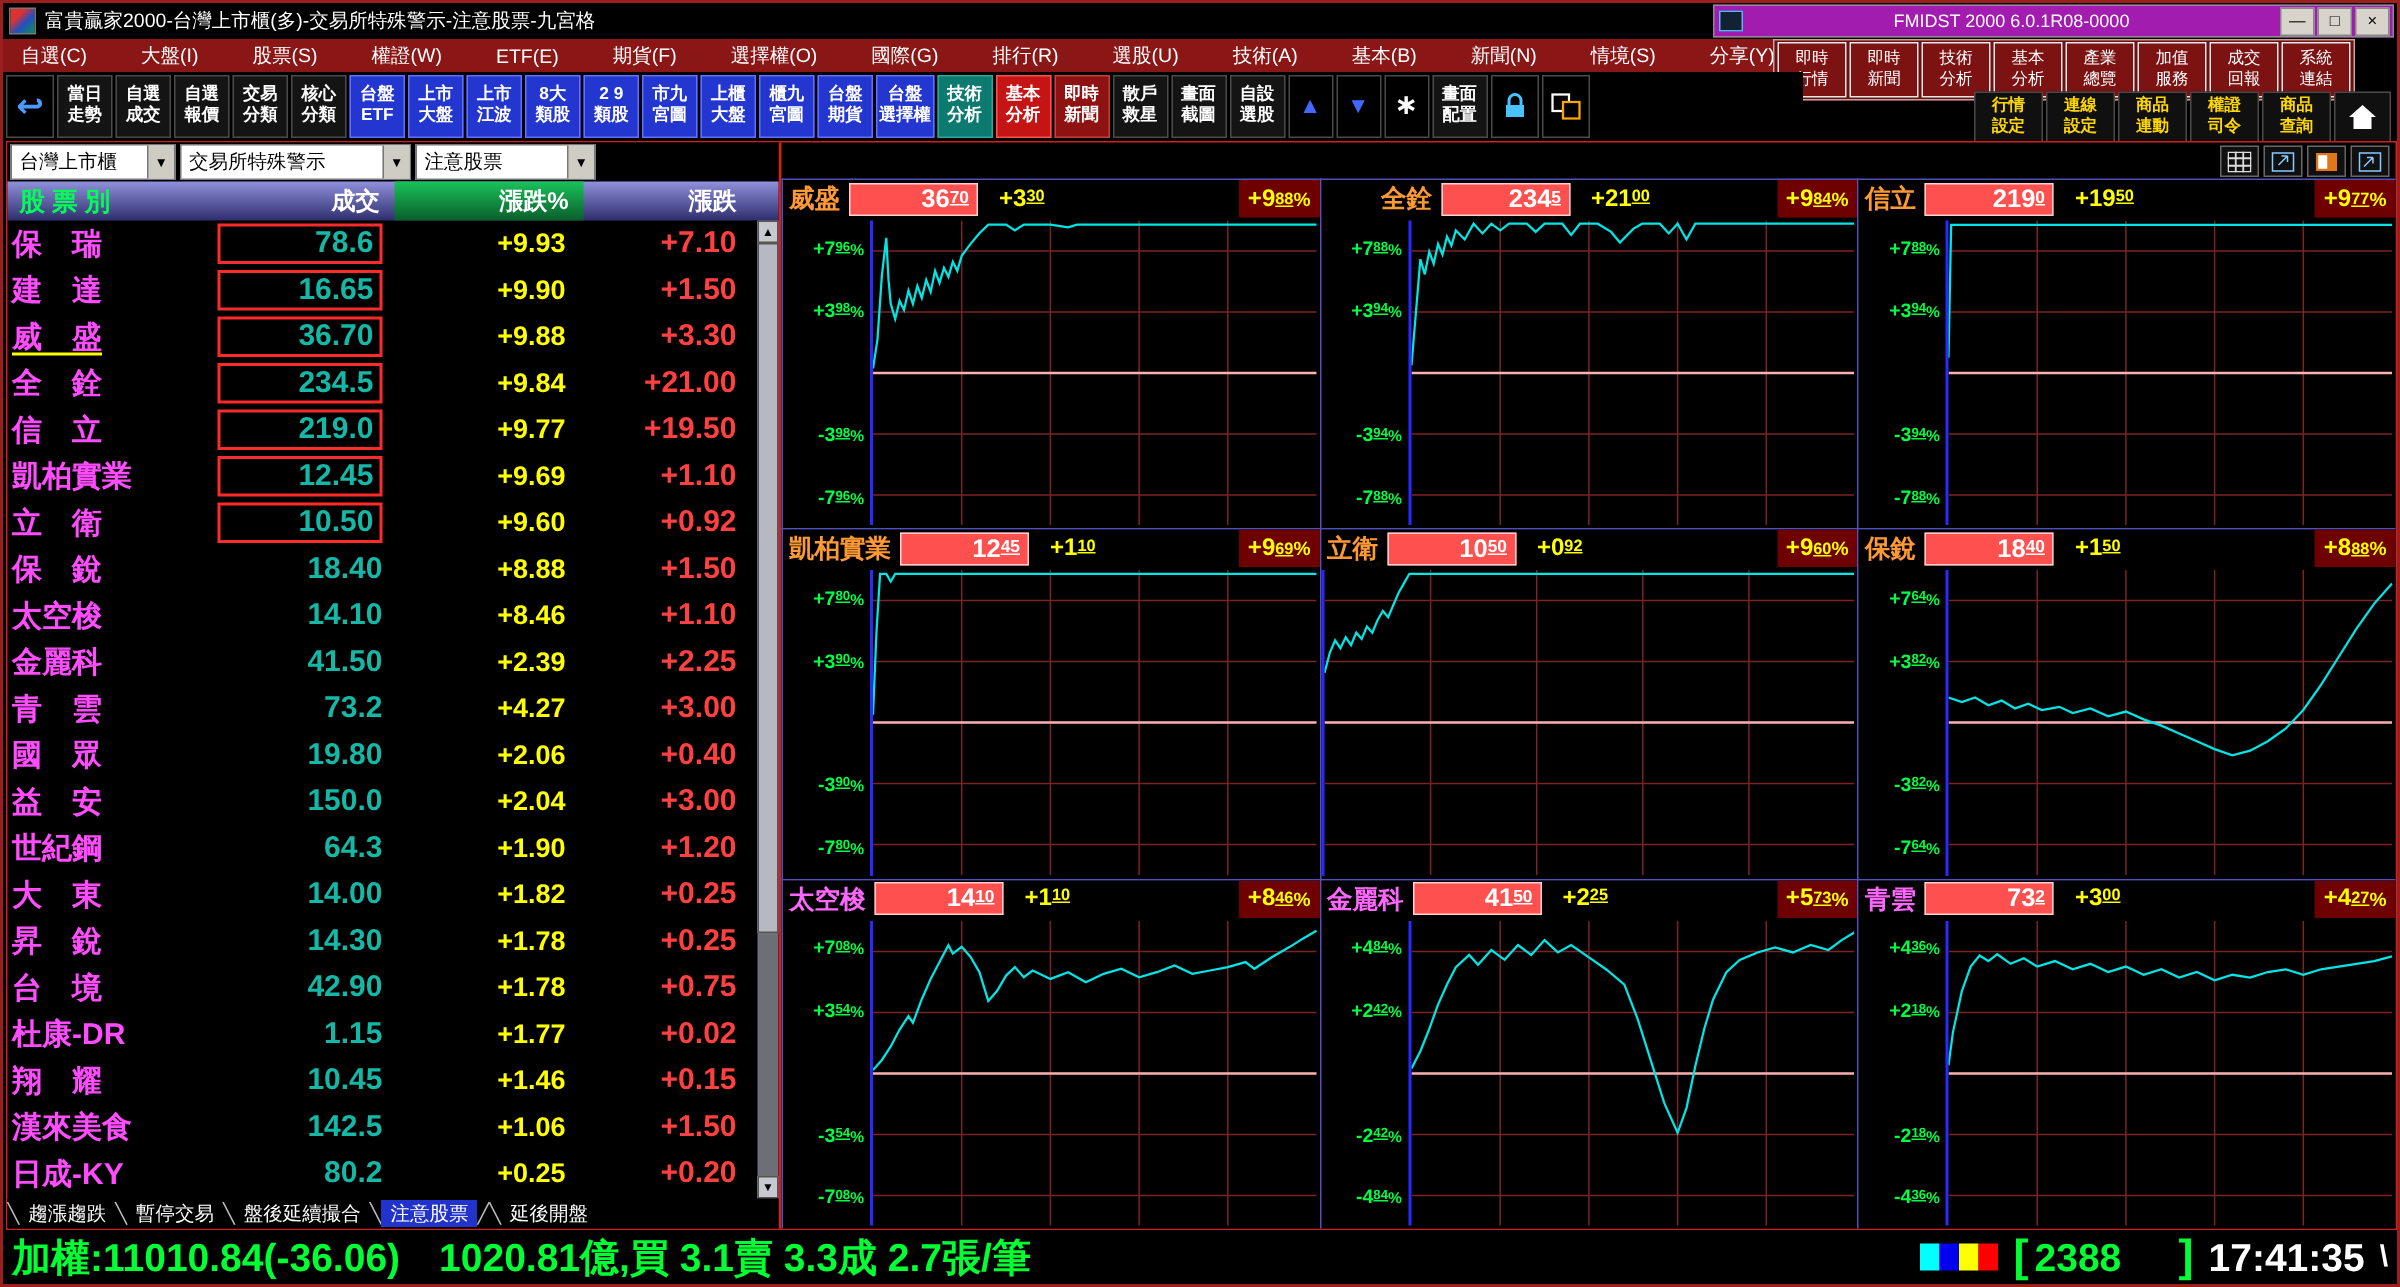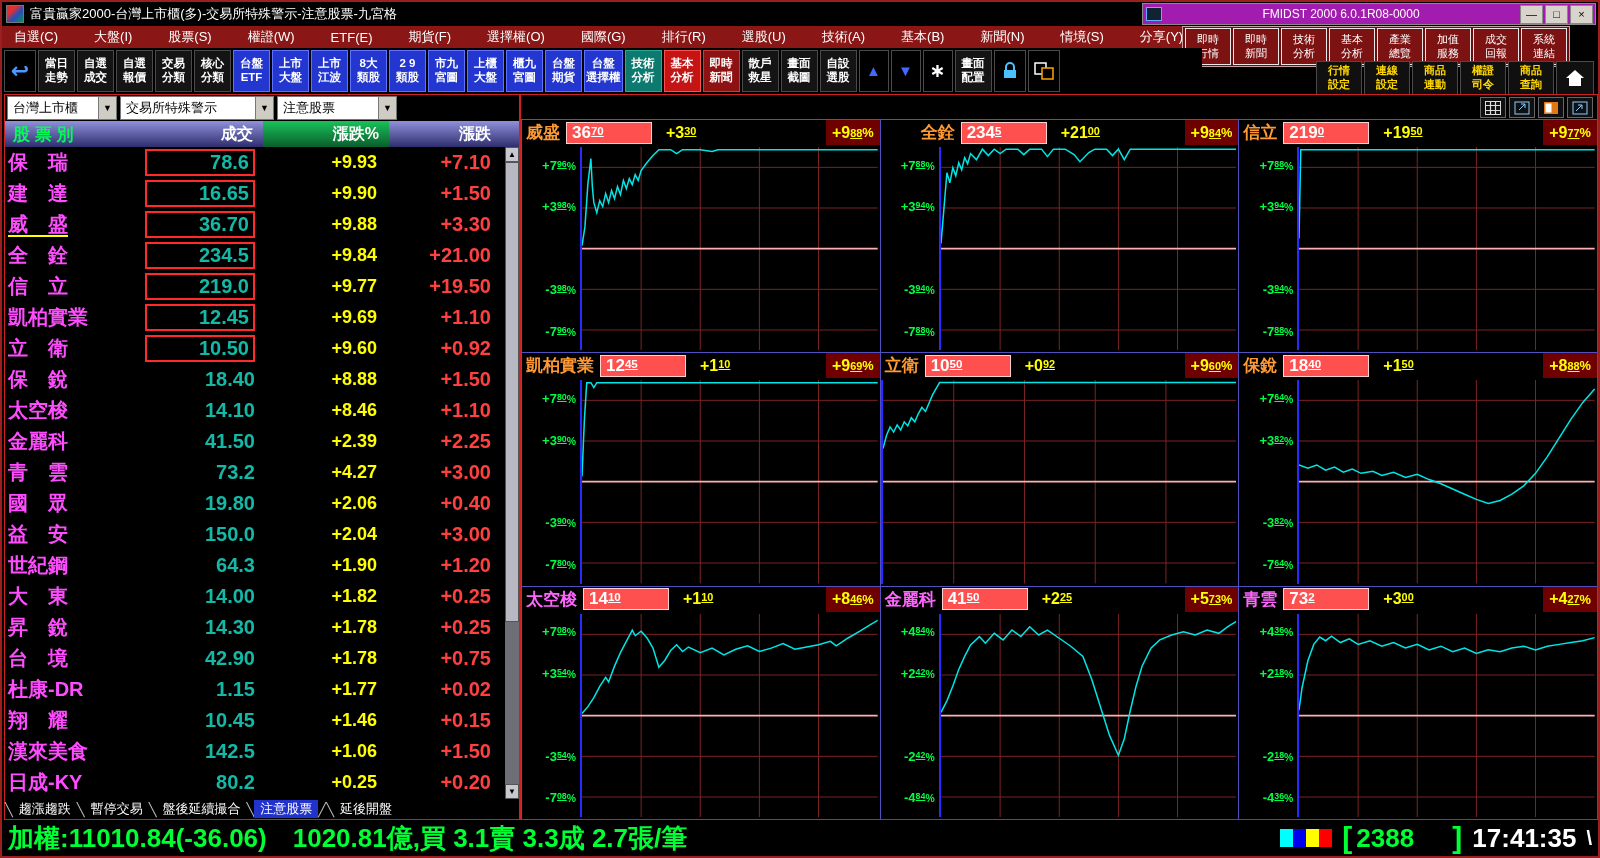--- a/index.html
+++ b/index.html
@@ -89,21 +89,21 @@
 
   
   .right-panel{flex:1;display:flex;flex-direction:column;min-width:0;}
   .rp-strip{height:24px;display:flex;justify-content:flex-end;gap:3px;padding:2px 4px;box-sizing:border-box;}
   .strip-btn{width:24px;height:19px;border:1px solid #666;background:#101010;display:flex;align-items:center;justify-content:center;cursor:default;}
   .grid{flex:1;display:grid;grid-template-columns:1fr 1fr 1fr;grid-template-rows:1fr 1fr 1fr;}
   .cell{display:flex;flex-direction:column;border-left:1px solid #5050c0;border-top:1px solid #5050c0;
         overflow:hidden;box-sizing:border-box;background:#000;}
   .cell-header{height:25px;flex:none;display:flex;align-items:center;padding-left:4px;background:#000;}
   .c-name{font-size:17px;font-weight:bold;margin-right:6px;white-space:nowrap;}
-  .c-price{background:#ff5050;color:#fff;font-weight:bold;font-size:17px;min-width:86px;text-align:left;
+  .c-price{background:#ff5050;color:#fff;font-weight:bold;font-size:17px;min-width:86px;text-align:right;
            padding:0 5px;border:1px solid #ffd0d0;box-sizing:border-box;}
   .c-chg{color:#ffff00;margin-left:14px;font-size:16px;font-weight:bold;}
   .c-pct{margin-left:auto;background:#6e0000;color:#ffff00;font-weight:bold;font-size:16px;padding:0 6px;
          height:100%;display:flex;align-items:center;}
   .cell-body{flex:1;display:flex;position:relative;min-height:0;}
   .ylabels{width:58px;position:relative;flex:none;}
   .ylabel{position:absolute;right:4px;color:#00ff44;font-size:13px;font-weight:bold;white-space:nowrap;}
   .plot{flex:1;position:relative;border-left:2px solid #2a2aff;margin:2px 2px 2px 0;min-width:0;}
   .plot svg{position:absolute;inset:0;width:100%;height:100%;display:block;}
 

